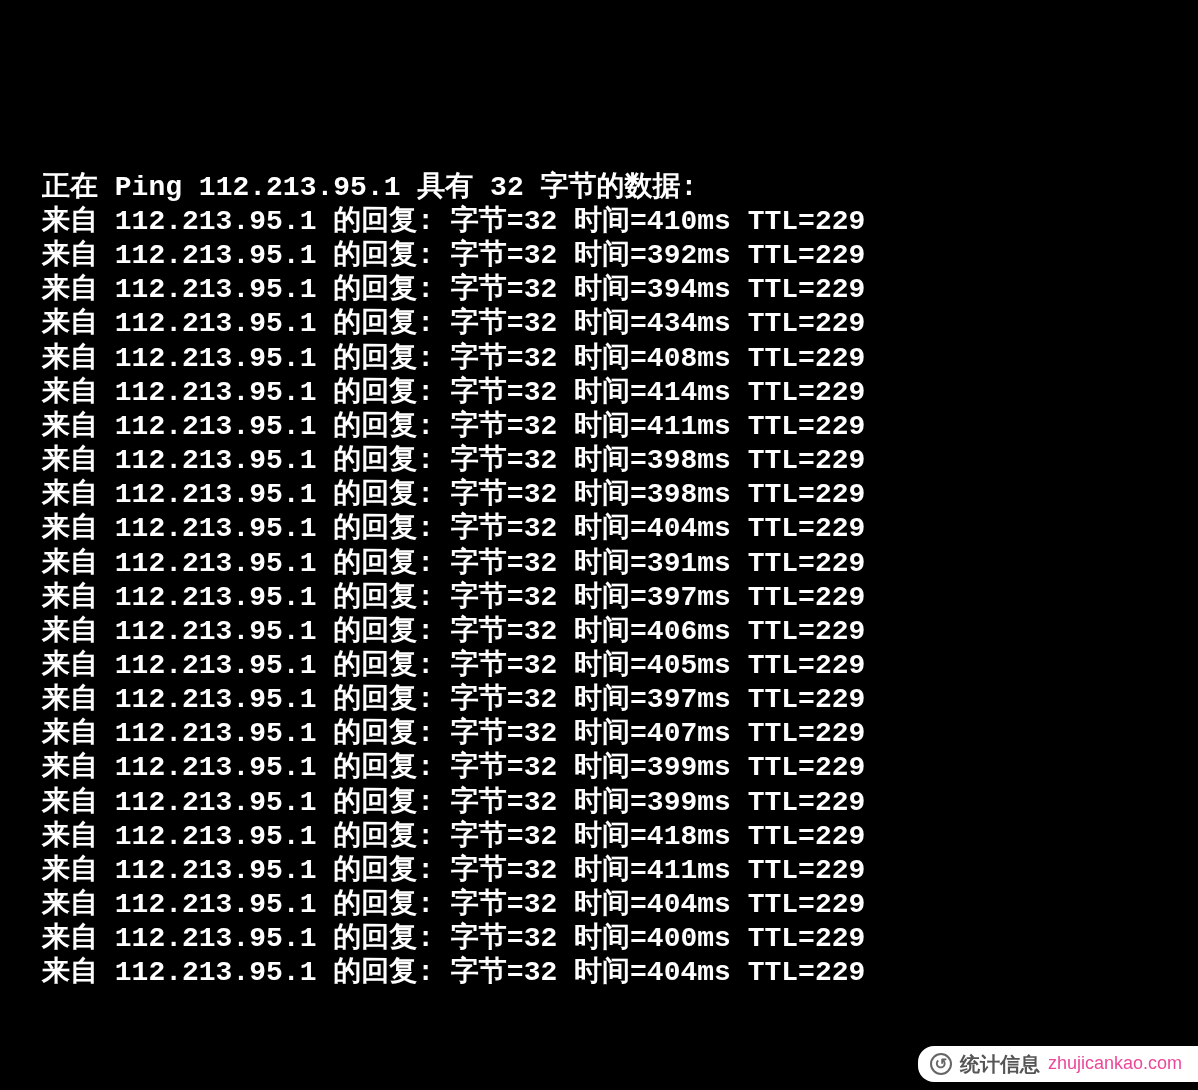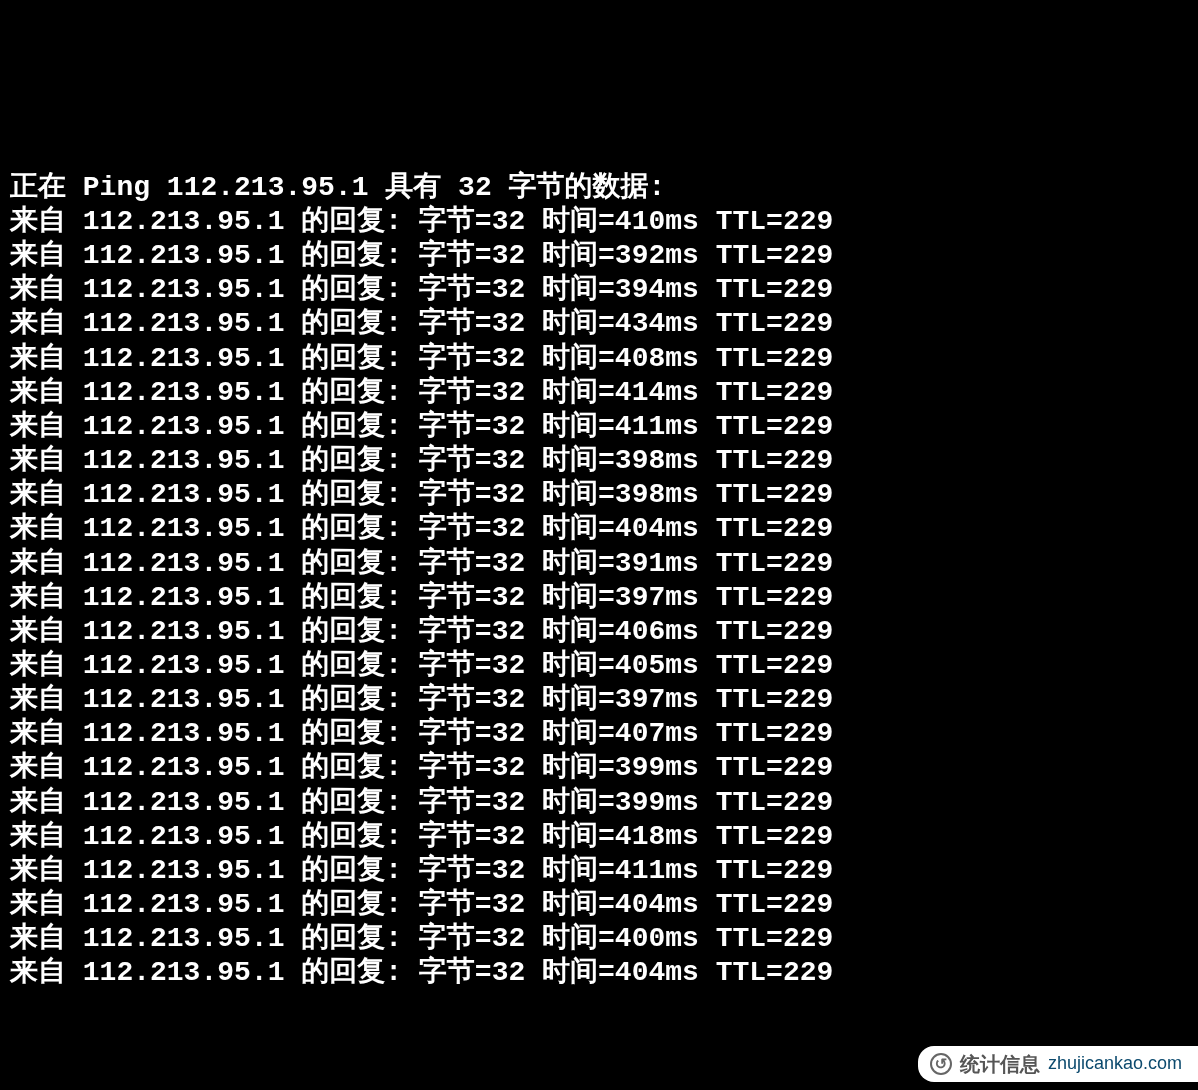--- a/index.html
+++ b/index.html
@@ -19,40 +19,41 @@
       white-space: pre;
       overflow: hidden;
       position: relative;
       font-weight: 600;
     }
     .terminal {
       letter-spacing: 0px;
     }
     .line {
       display: block;
+      margin-left: 32px;
     }
     .watermark-badge {
       position: absolute;
       right: 0;
       bottom: 8px;
       background: #fff;
       color: #555;
       border-radius: 16px 0 0 16px;
       padding: 6px 16px 6px 12px;
       font-family: "Microsoft YaHei", Arial, sans-serif;
       font-size: 20px;
       font-weight: 600;
       white-space: nowrap;
       display: flex;
       align-items: center;
       gap: 8px;
       box-shadow: 0 0 4px rgba(0,0,0,0.3);
     }
     .watermark-badge .host {
-      color: #0c4a6e;
+      color: #ec4899;
       font-weight: 400;
       font-size: 18px;
     }
     .wm-icon {
       width: 22px;
       height: 22px;
       border: 2px solid #666;
       border-radius: 50%;
       display: inline-flex;
       align-items: center;

